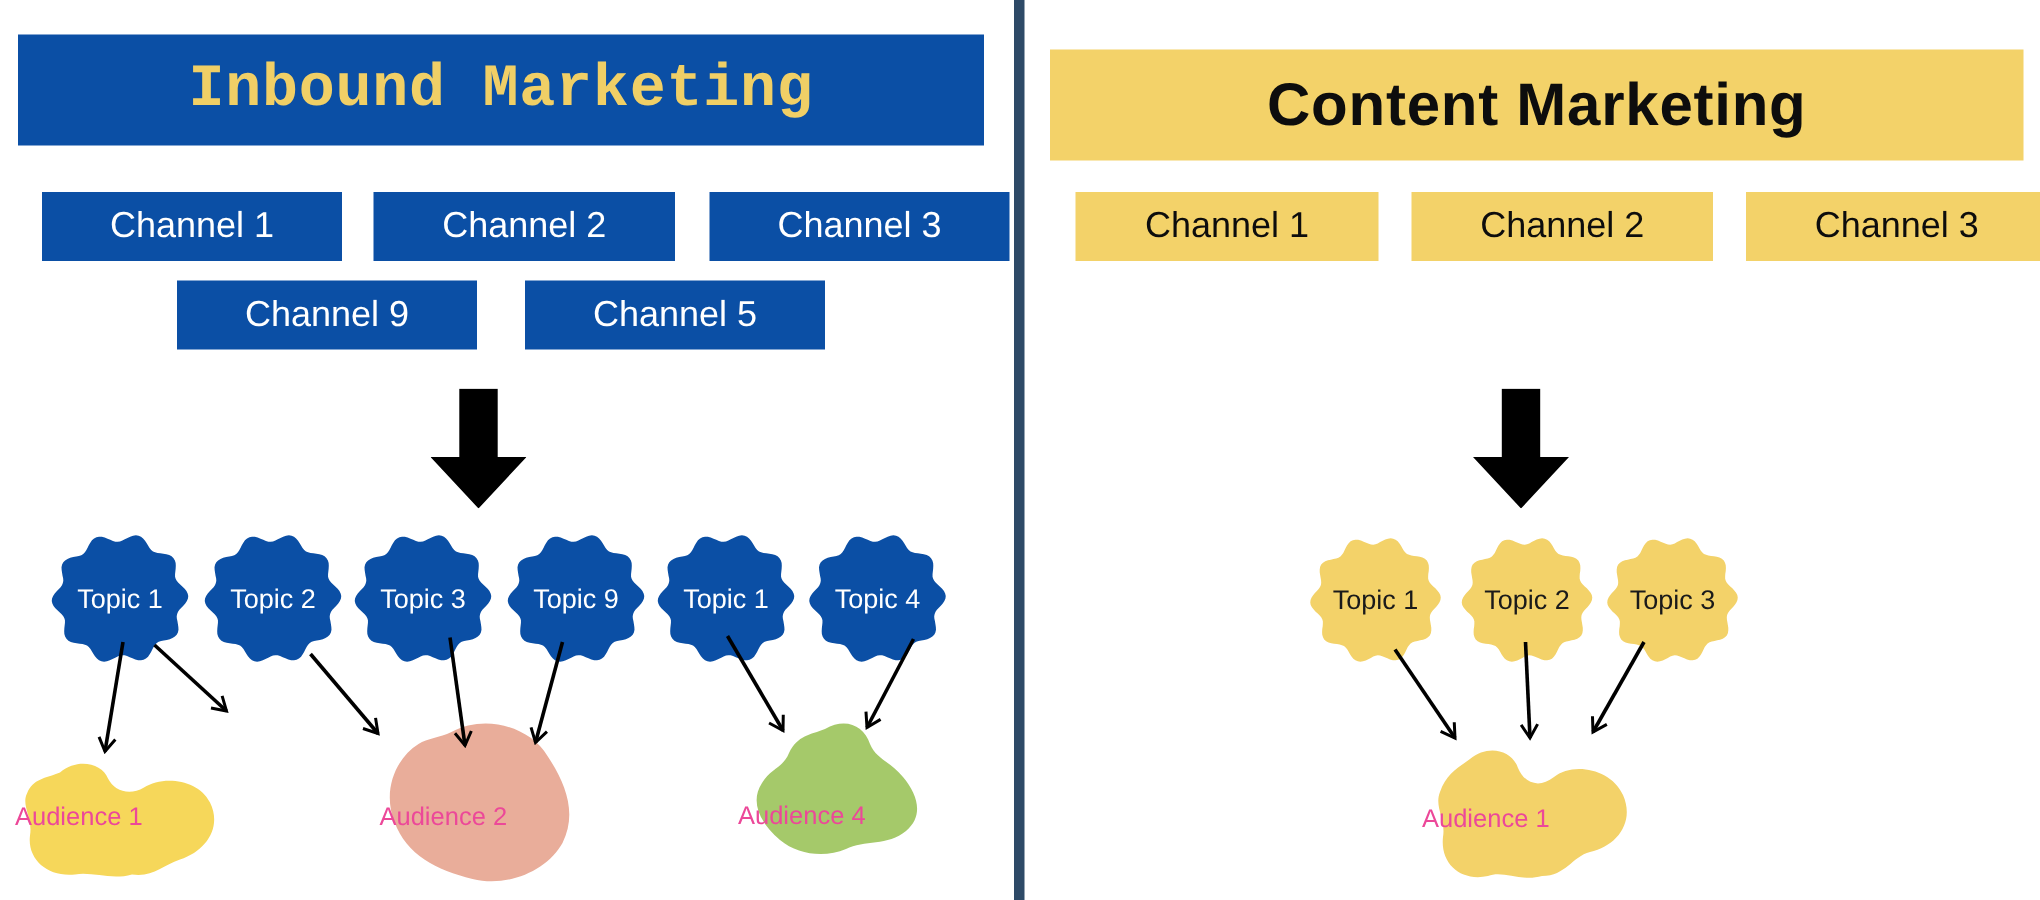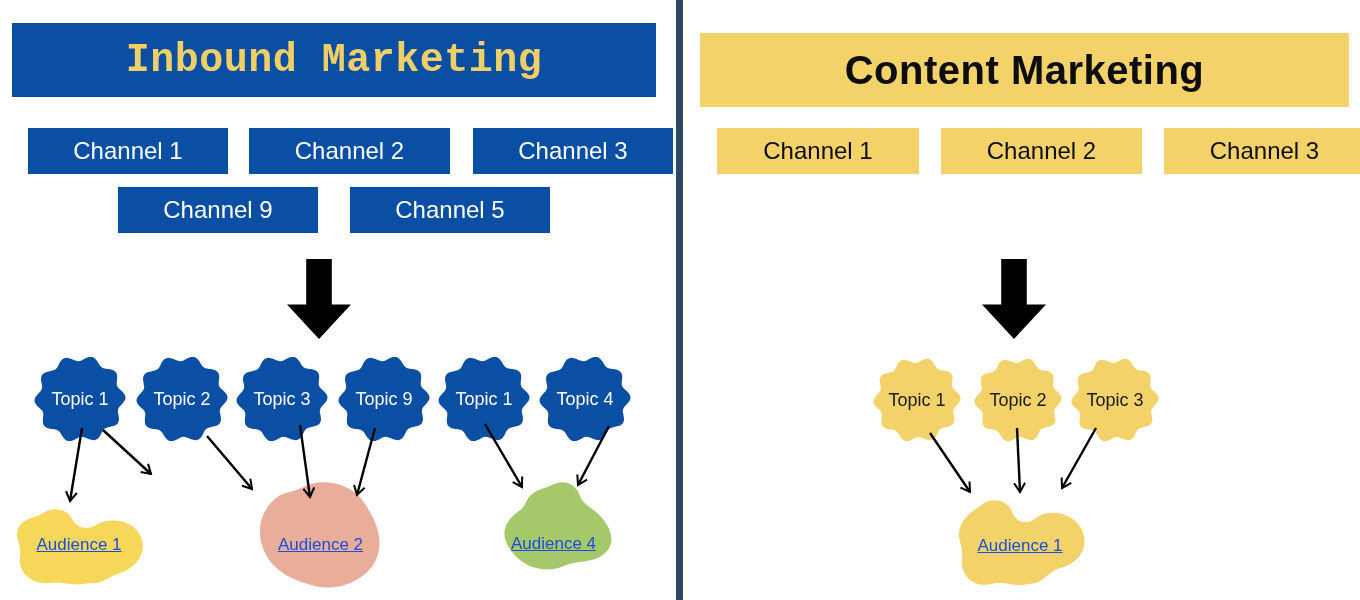--- a/index.html
+++ b/index.html
@@ -33,22 +33,22 @@
   .topic .topic-label{
     position:absolute;inset:0;display:flex;align-items:center;justify-content:center;
     font-size:18px;font-weight:400;
   }
   .topic-blue .topic-label{color:#ffffff;}
   .topic-yellow .topic-label{color:#1a1a1a;}
   .topic-blue path{fill:var(--blue);}
   .topic-yellow path{fill:var(--yellow);}
   .audience svg{position:absolute;left:0;top:0;width:100%;height:100%;}
   .audience .aud-label{
-    position:absolute;width:100%;text-align:center;
-    font-size:17px;color:#1d4ed8;text-decoration:underline;
+    position:absolute;width:100%;
+    font-size:17px;color:#ec4899;
   }
   .divider{background:var(--divider);}
   #connector-layer{position:absolute;left:0;top:0;pointer-events:none;}
   #connector-layer line{stroke:#000;stroke-width:2.4px;}
 </style>
 </head>
 <body style="--blue: #0b4fa5; --yellow: #f3d269; --audience-yellow: #f6d75a; --salmon: #e9ad9a; --green: #a5c96a; --divider: #2e4a67; --title-yellow: #f0cf66; --ink: #0d0d0d;">
 
 <div class="abs divider" style="left:676px;top:0;width:7px;height:600px;"></div>
 

